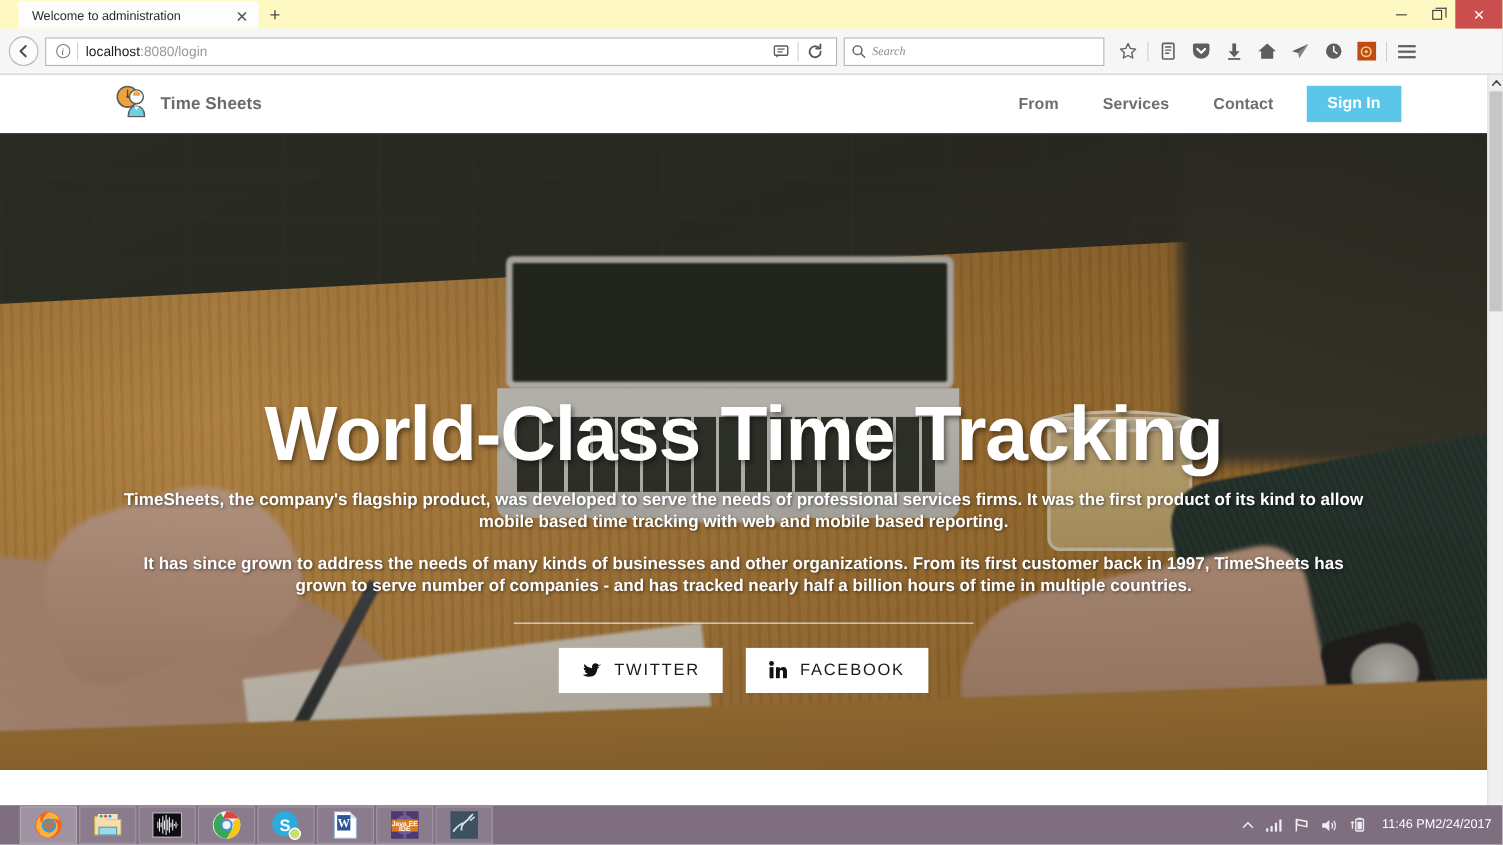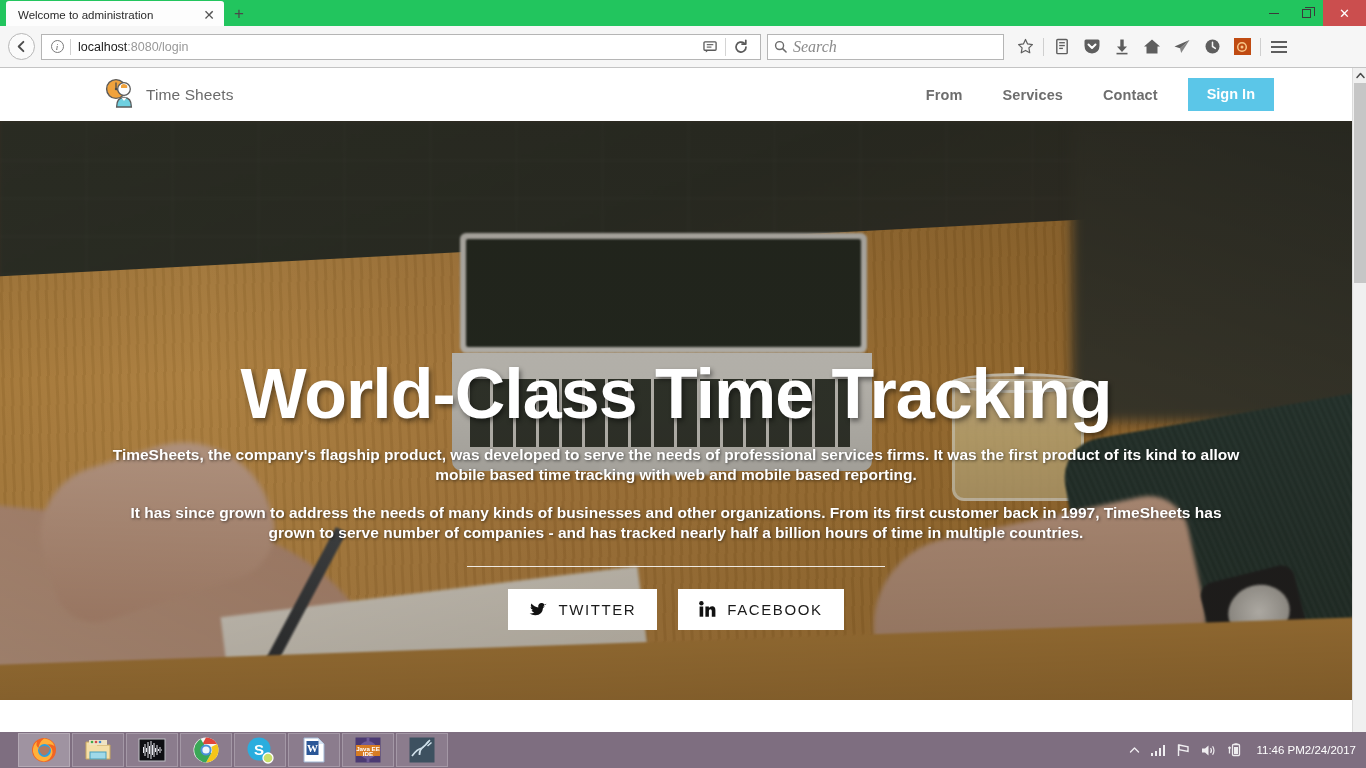--- a/index.html
+++ b/index.html
@@ -6,22 +6,22 @@
   html, body {
     width: 1366px; height: 768px; overflow: hidden;
     font-family: "Liberation Sans", sans-serif;
     background: #ffffff;
   }
 
   
   .browser-window { width: 1366px; height: 768px; position: relative; }
 
   .titlebar {
-    height: 26px; background: #22c55e; position: relative;
-    display: flex; align-items: flex-end;
+    height: 26px; background: #fef9c3; position: relative;
+    display: flex; align-items: flex-end; padding-left: 11px;
   }
   .tab-strip { display: flex; align-items: flex-end; height: 26px; padding-left: 6px; }
   .tab {
     background: #fdfdfd; height: 25px; min-width: 218px; max-width: 218px;
     border-top-left-radius: 3px; border-top-right-radius: 3px;
     display: flex; align-items: center; padding: 0 6px 0 12px;
     font-size: 11.5px; color: #1a1a1a; position: relative;
     border-top: 2px solid #fdfdfd;
   }
   .tab-title {
@@ -86,21 +86,21 @@
     width: 30px; height: 24px; display: flex; align-items: center;
     justify-content: center; color: #5a5a5a;
   }
   .url-divider { width: 1px; height: 18px; background: #d4d4d4; }
 
   .searchbar {
     width: 237px; height: 26px; background: #fff; border: 1px solid #b5b5b5;
     display: flex; align-items: center; padding: 0 6px; flex: none;
   }
   .search-ph {
-    font-size: 16px; color: #8b8b8b; font-style: italic; margin-left: 6px;
+    font-size: 11px; color: #8b8b8b; font-style: italic; margin-left: 6px;
     font-family: "Liberation Serif", serif;
   }
   .toolbar-icons { display: flex; align-items: center; flex: none; }
   .tb-btn {
     width: 30px; height: 28px; display: flex; align-items: center;
     justify-content: center; color: #5e5e5e;
   }
   .tb-sep { width: 1px; height: 18px; background: #cfcfcf; margin: 0 3px; }
   .ext-orange {
     width: 17px; height: 17px; background: #c04b12; display: flex;
@@ -116,21 +116,21 @@
   }
   .page { width: 1352px; height: 664px; position: relative; background: #fff; }
 
   
   .site-header {
     height: 53px; background: #fff; display: flex; align-items: center;
     padding: 0 0 0 103px; position: relative; z-index: 5;
   }
   .brand { display: flex; align-items: center; gap: 9px; }
   .brand-name {
-    font-size: 15.5px; font-weight: normal; color: #6b6b6b;
+    font-size: 15.5px; font-weight: bold; color: #6b6b6b;
     letter-spacing: 0.1px;
   }
   .site-nav {
     position: absolute; right: 78px; top: 0; height: 53px;
     display: flex; align-items: center; gap: 0;
   }
   .nav-link {
     font-size: 14.5px; color: #6e6e6e; font-weight: bold;
     padding: 0 20px; letter-spacing: .1px;
   }

